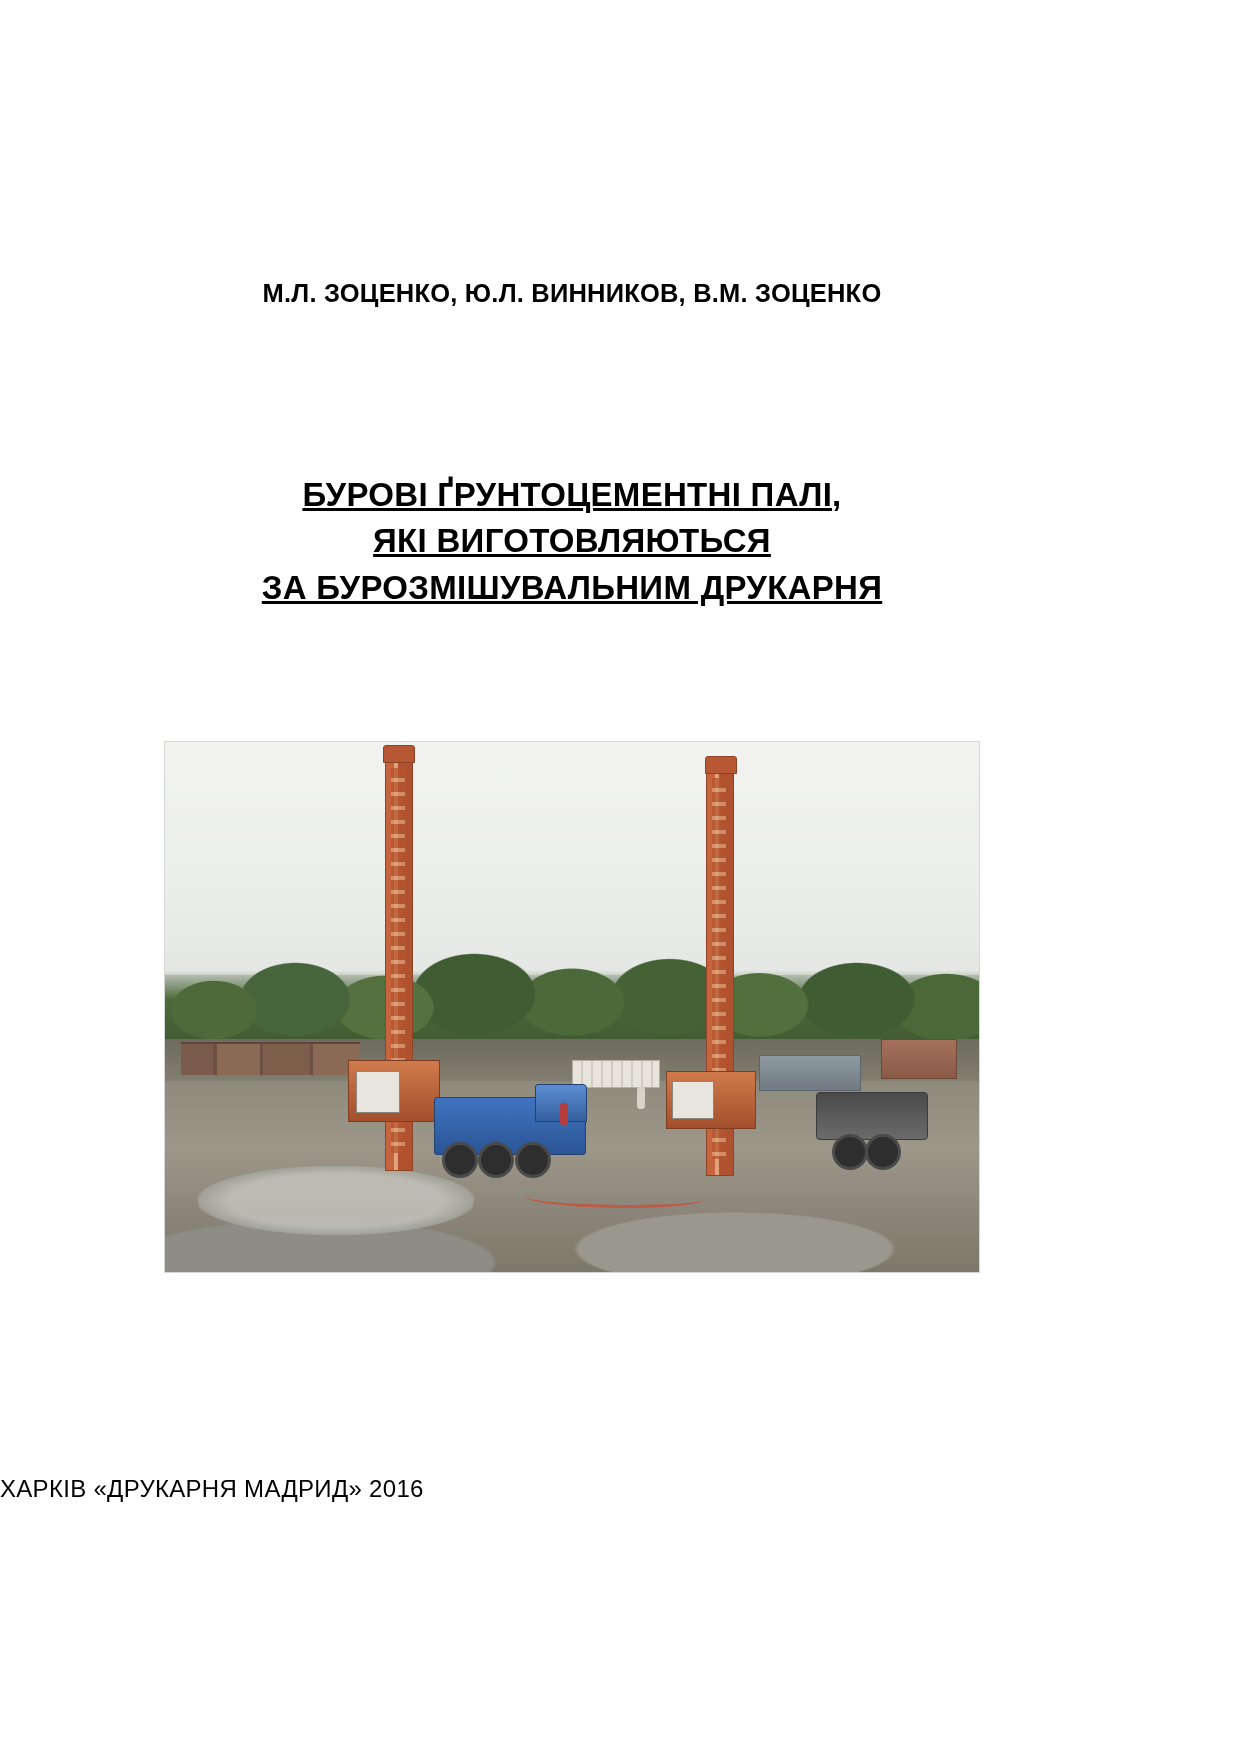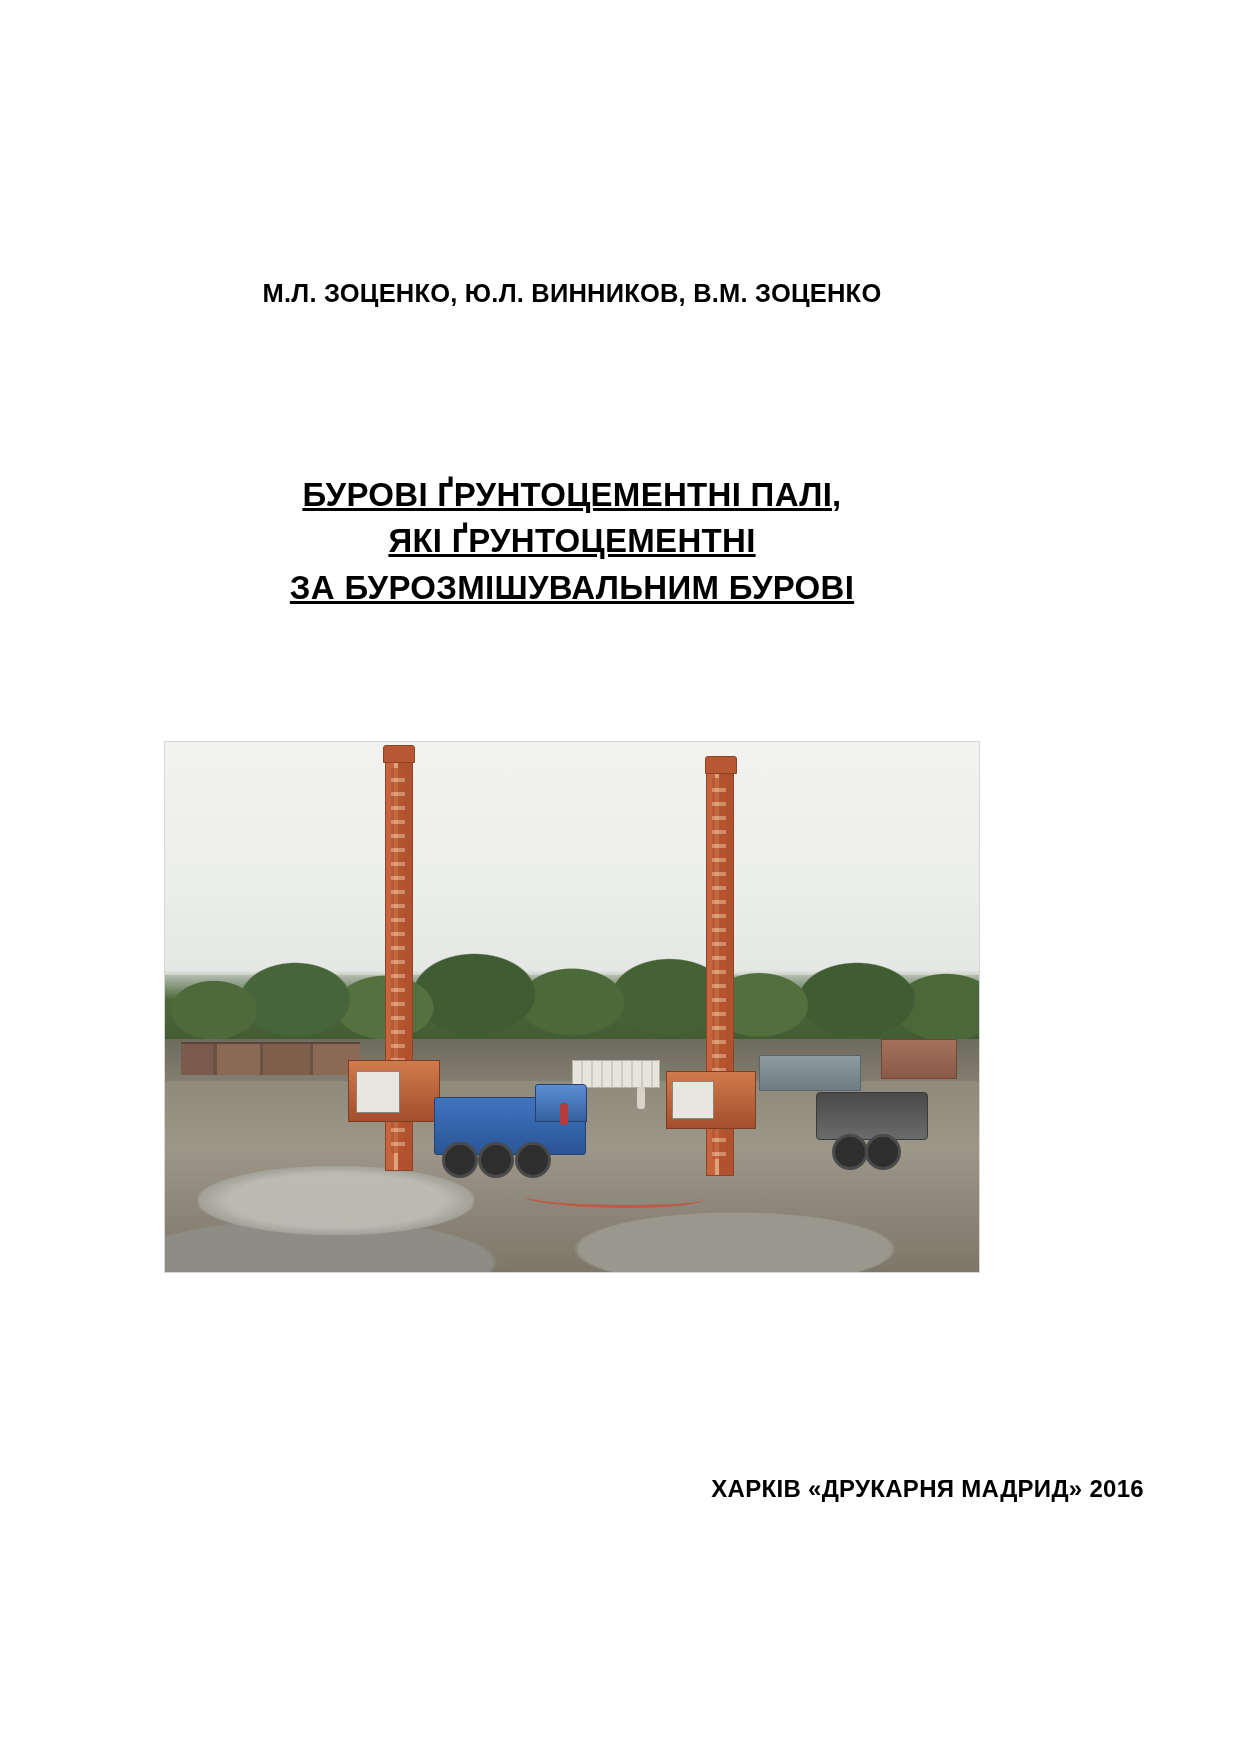--- a/index.html
+++ b/index.html
@@ -170,37 +170,37 @@
   .hose {
     position: absolute; left: 44%; top: 84%; width: 180px; height: 18px;
     border-bottom: 3px solid #c94f3a; border-radius: 0 0 40% 60%;
     opacity: .8;
   }
 
   .publisher {
     position: absolute;
     left: 0; right: 0;
     bottom: 251px;
-    text-align: right;
+    text-align: left;
     font-size: 24px;
-    font-weight: bold;
+    font-weight: normal;
     letter-spacing: 0.3px;
   }
 </style>
 </head>
 <body>
 
 <div class="page">
 
   <div class="authors">М.Л. ЗОЦЕНКО, Ю.Л. ВИННИКОВ, В.М. ЗОЦЕНКО</div>
 
   <div class="title">
     <span class="title-line">БУРОВІ ҐРУНТОЦЕМЕНТНІ ПАЛІ,</span>
-    <span class="title-line">ЯКІ ҐРУНТОЦЕМЕНТНІ</span>
-    <span class="title-line">ЗА БУРОЗМІШУВАЛЬНИМ БУРОВІ</span>
+    <span class="title-line">ЯКІ ВИГОТОВЛЯЮТЬСЯ</span>
+    <span class="title-line">ЗА БУРОЗМІШУВАЛЬНИМ ДРУКАРНЯ</span>
   </div>
 
   <div class="cover-photo" aria-label="Будівельний майданчик із двома буровими установками та вантажівкою">
     <div class="sky"></div>
     <div class="treeline"></div>
     <div class="midground"></div>
     <div class="railcars"></div>
     <div class="ground"></div>
     <div class="mud-pool"></div>
 

